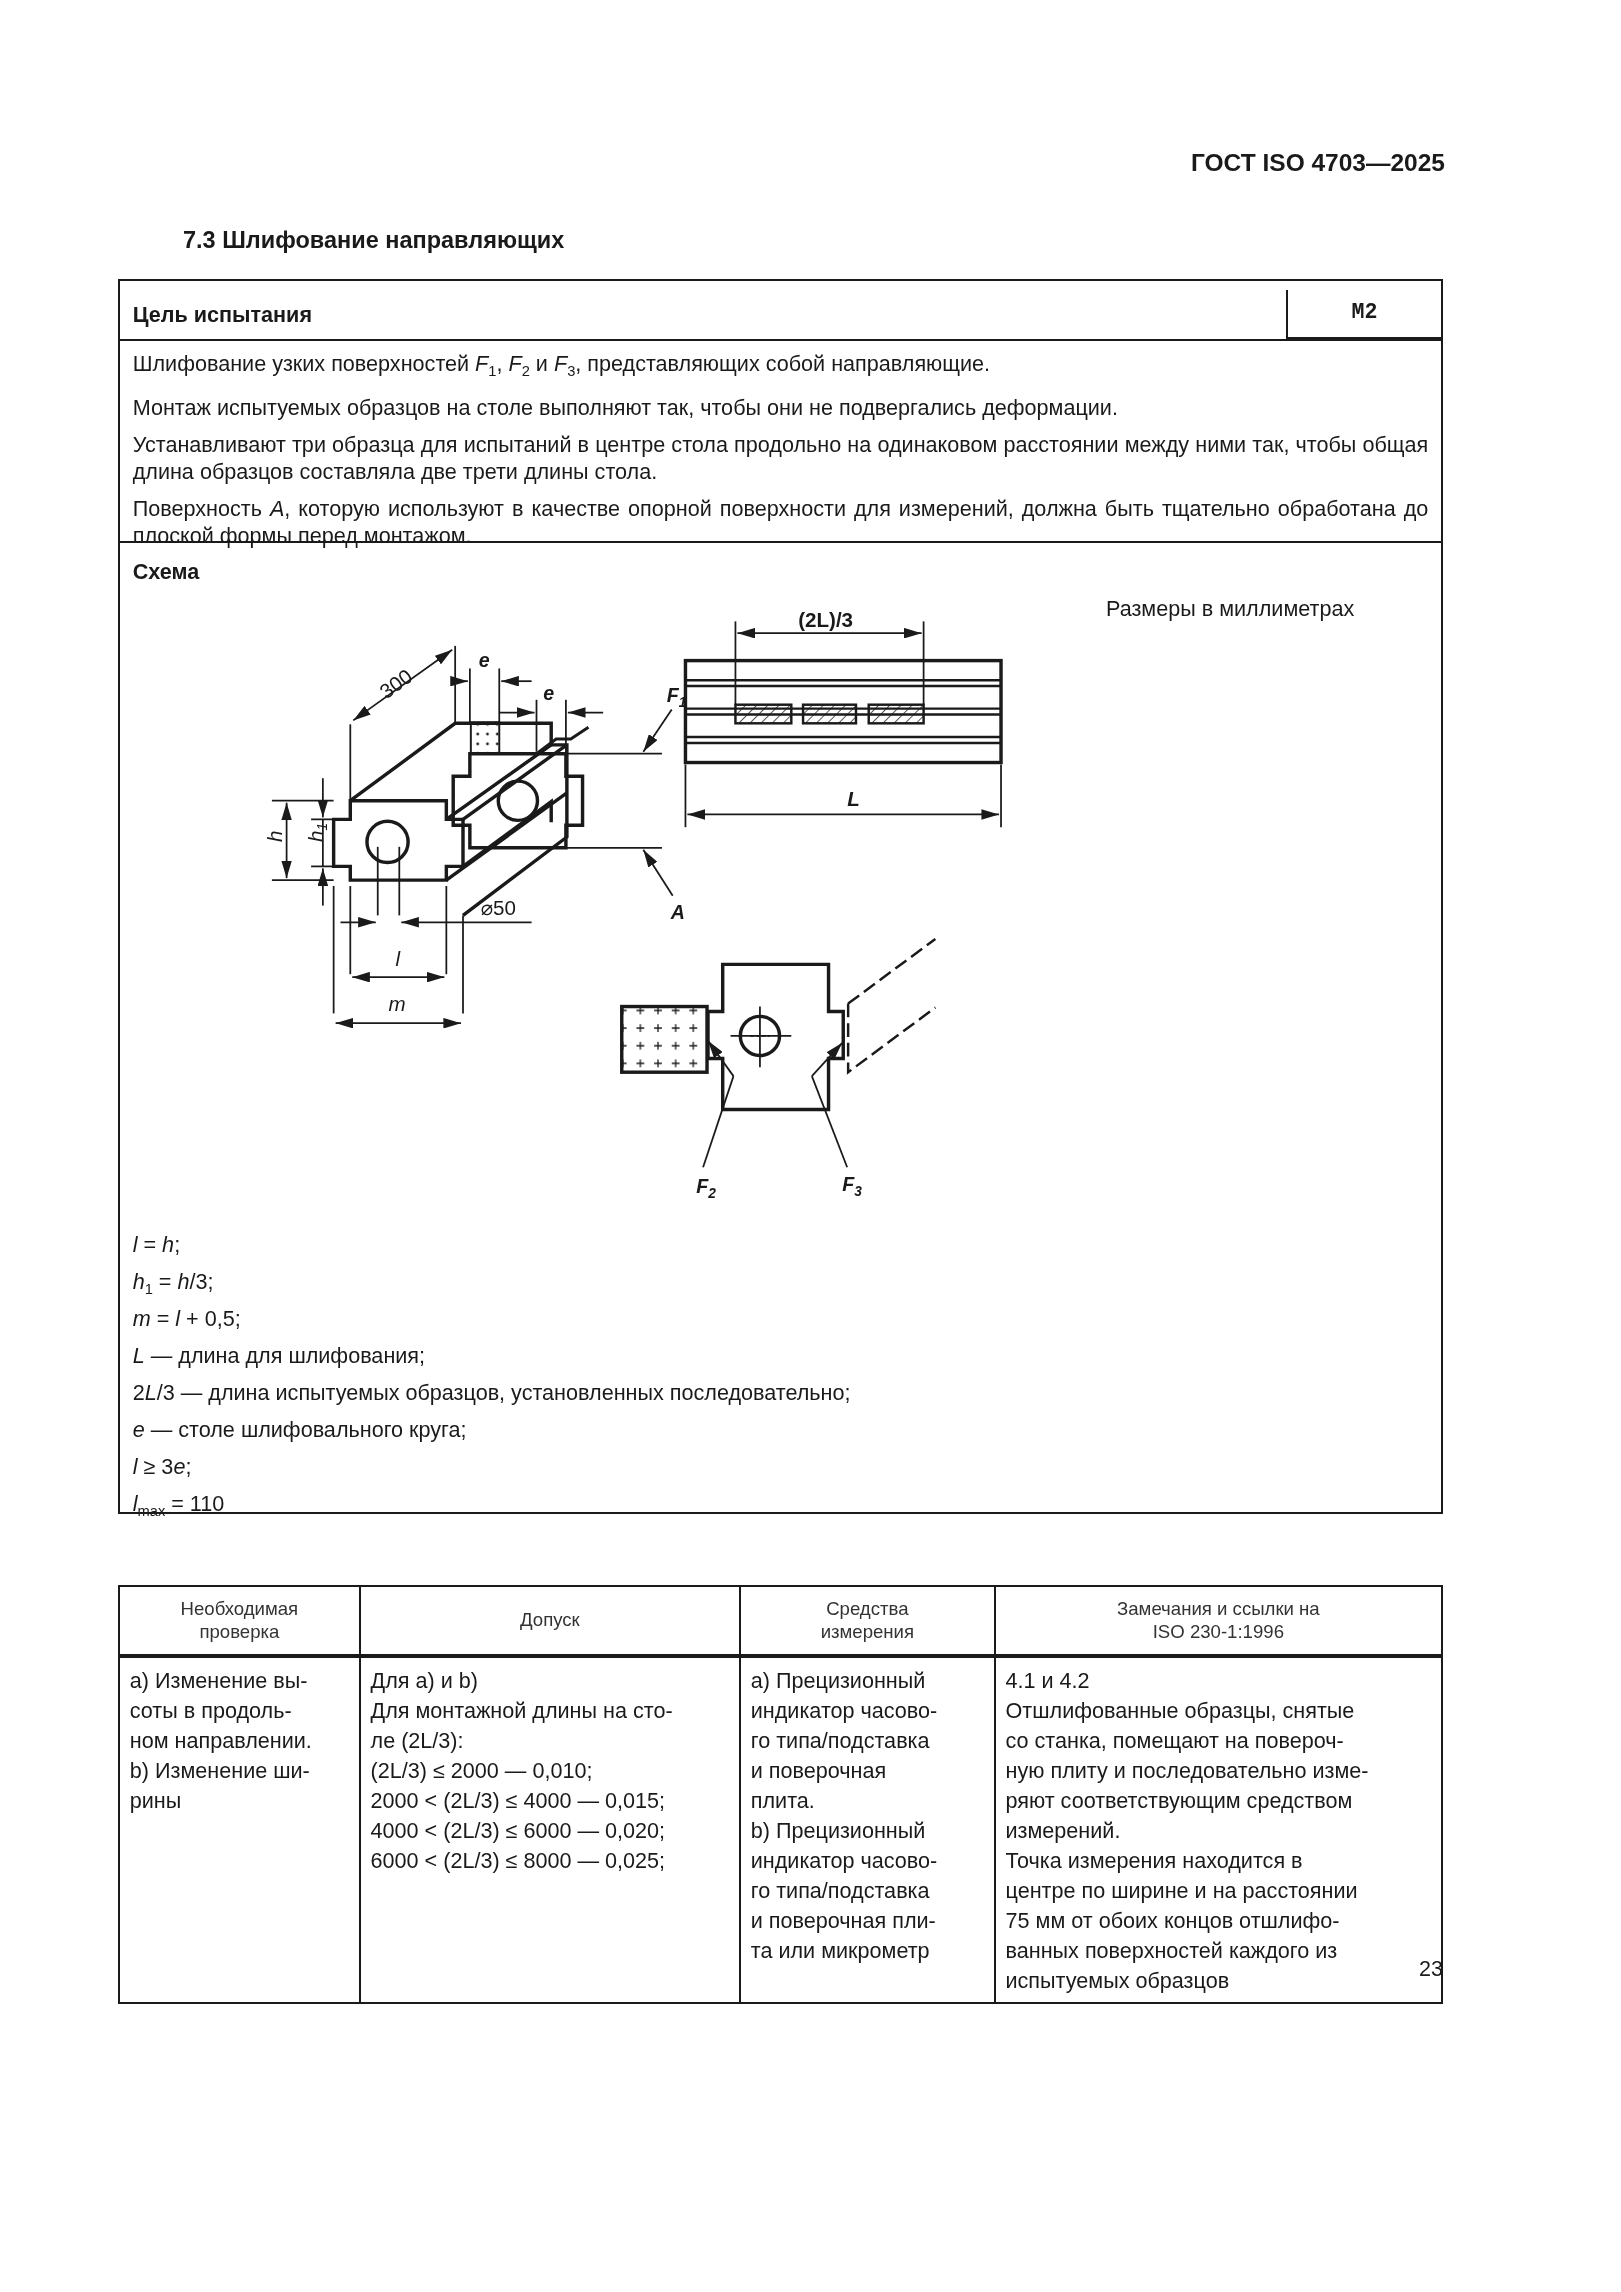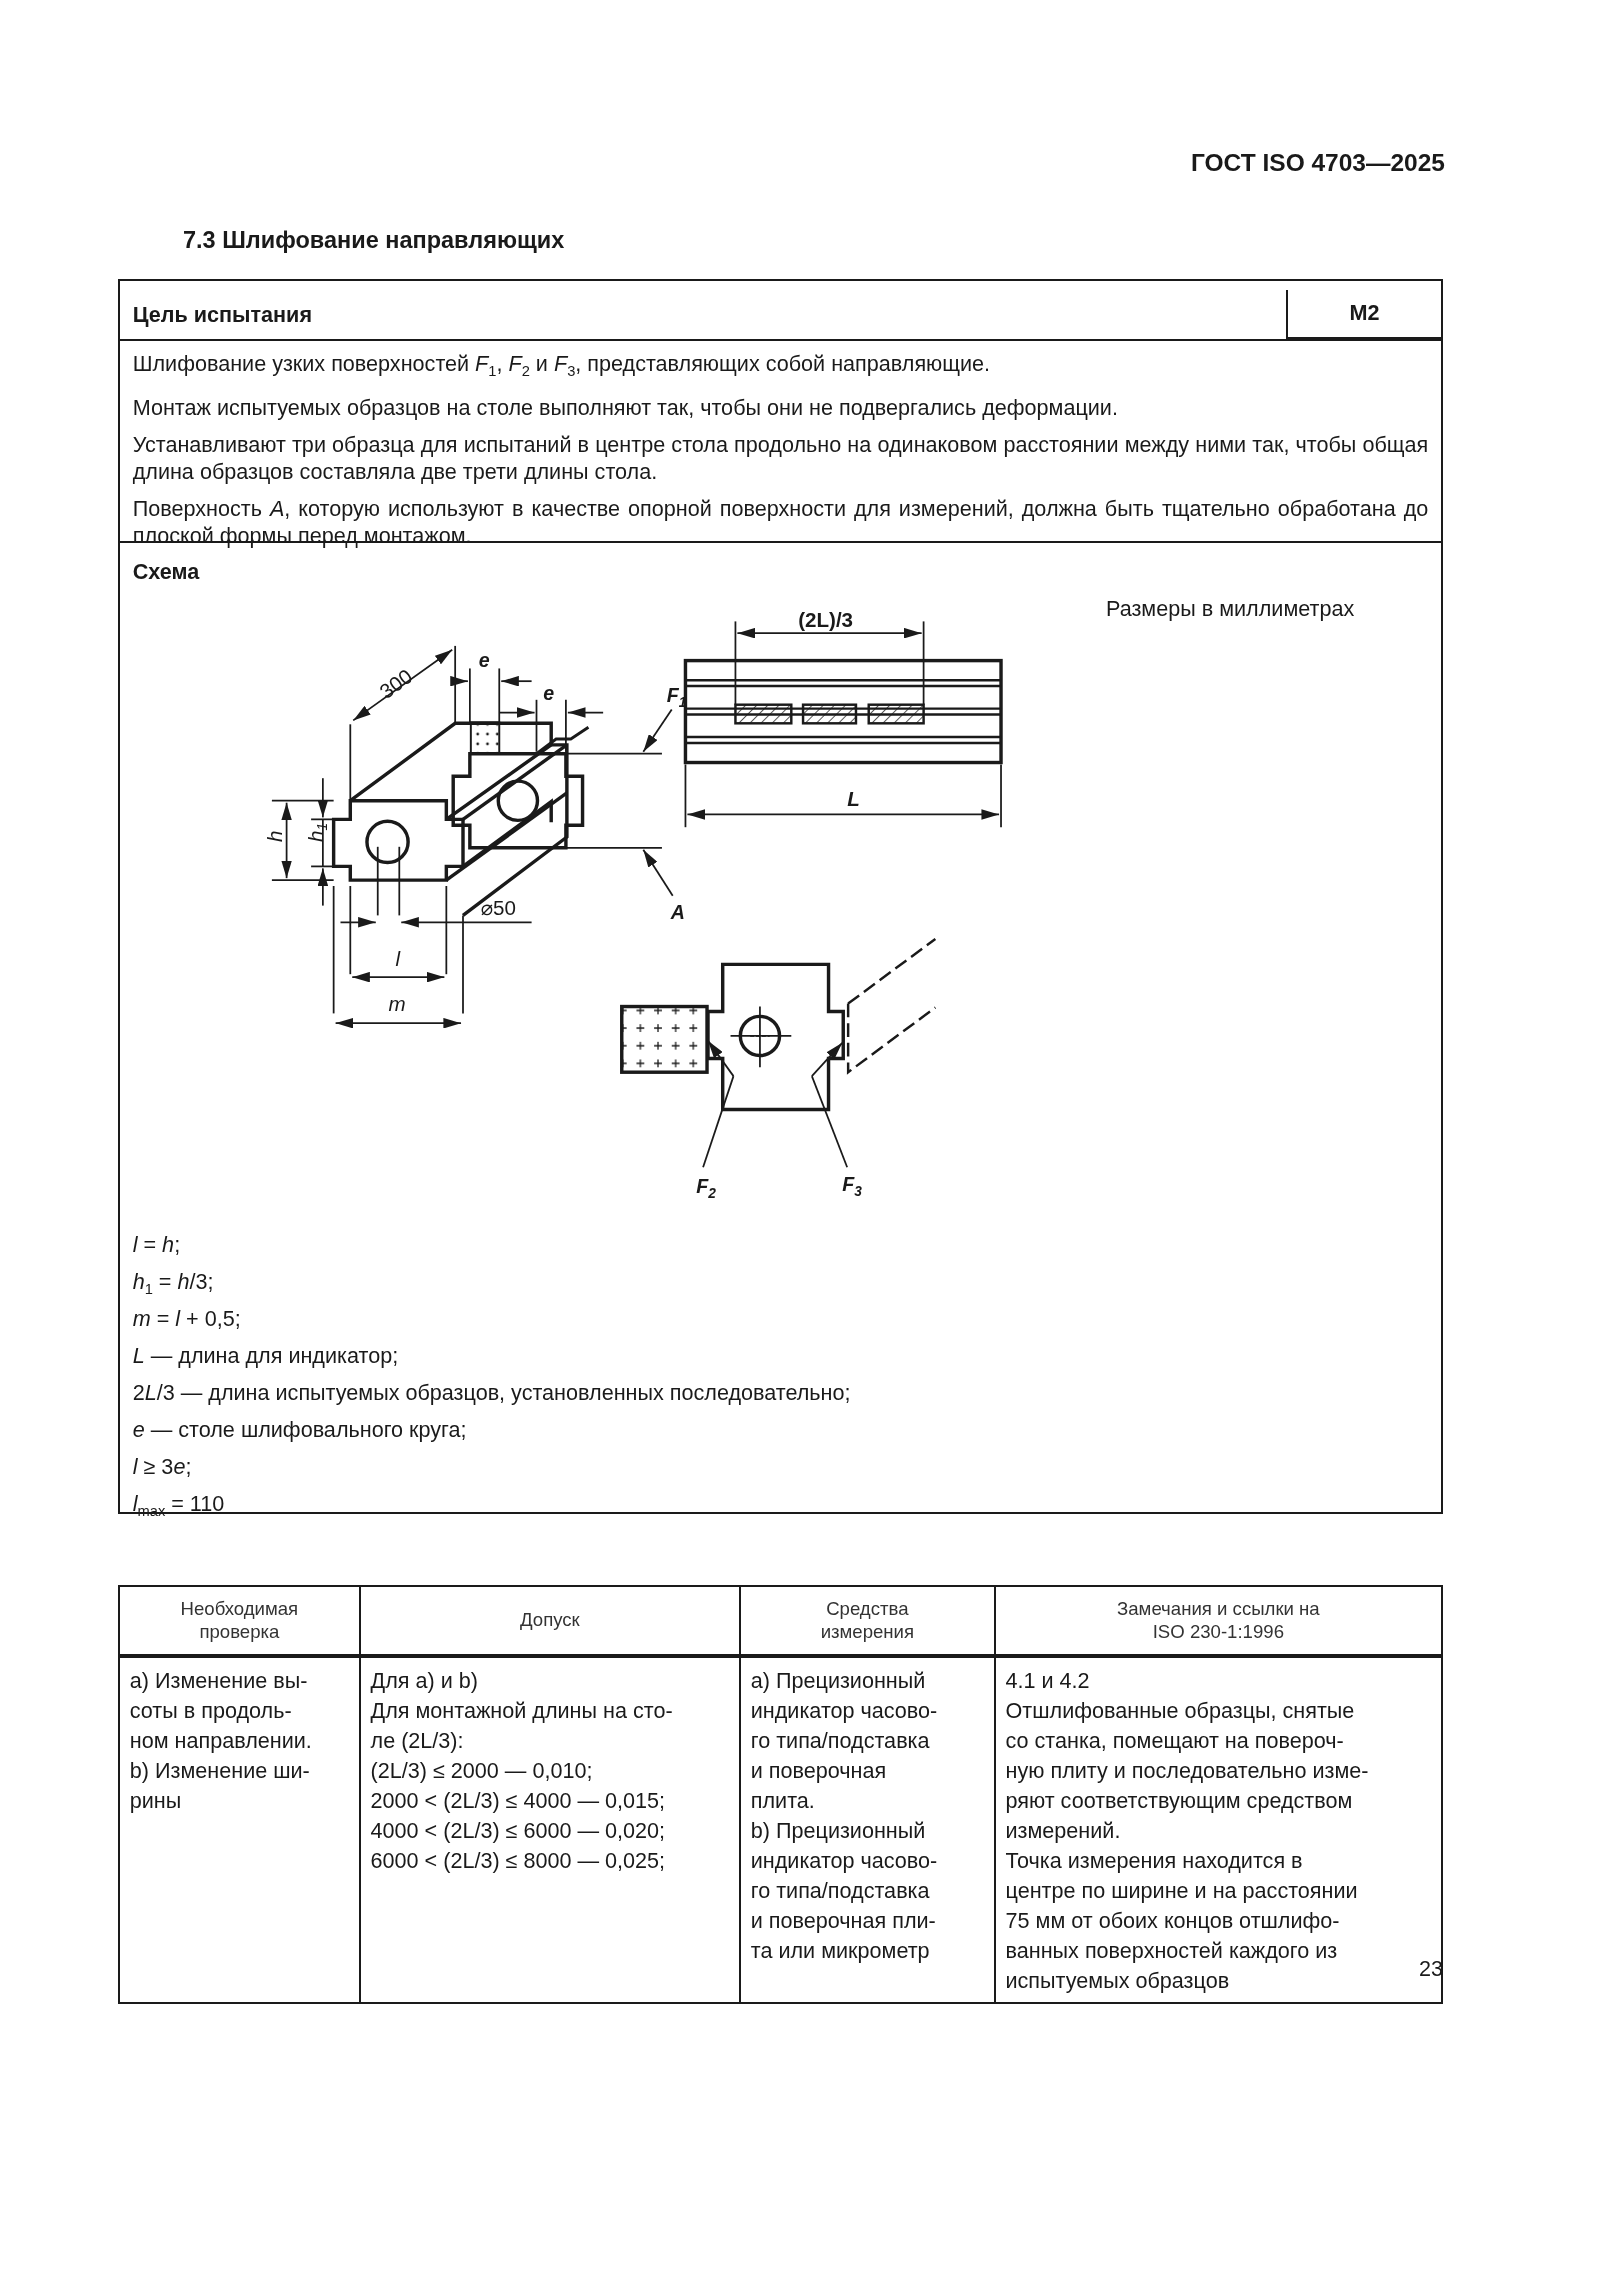--- a/index.html
+++ b/index.html
@@ -2,21 +2,21 @@
 <html><head>
 <meta charset="utf-8">
 <style>
   html,body{margin:0;padding:0;background:#fff;}
   body{width:1621px;height:2293px;position:relative;font-family:"Liberation Sans",sans-serif;color:#1a1a1a;overflow:hidden;}
   .doc-code{position:absolute;top:149px;right:176px;font-weight:bold;font-size:24.5px;}
   .section-title{position:absolute;top:227px;left:183px;font-weight:bold;font-size:23.5px;}
   .frame{position:absolute;left:118px;top:279px;width:1325px;height:1235px;border:2px solid #1a1a1a;box-sizing:border-box;}
   .hdr-row{height:49px;border-bottom:2px solid #1a1a1a;position:relative;margin-top:9px;}
   .hdr-row .lbl{position:absolute;left:12.7px;top:11.8px;font-weight:bold;font-size:21.6px;}
-  .hdr-row .code{position:absolute;right:0;top:0;width:155px;height:49px;border-left:2px solid #1a1a1a;border-bottom:2.9px solid #1a1a1a;box-sizing:border-box;text-align:center;line-height:45px;font-weight:bold;font-size:21.6px;}
+  .hdr-row .code{position:absolute;right:0;top:0;width:155px;height:49px;border-left:2px solid #1a1a1a;border-bottom:2.9px solid #1a1a1a;box-sizing:border-box;text-align:center;line-height:45px;font-weight:bold;font-size:21.6px;font-family:Liberation Mono, monospace;}
   .purpose{padding:9.8px 12.7px 5.9px 12.7px;border-bottom:2px solid #1a1a1a;height:202px;box-sizing:border-box;}
   .purpose p{margin:0 0 10.8px 0;font-size:21.6px;line-height:26.5px;text-align:justify;}
   .scheme{position:relative;height:980px;}
   .scheme .lbl{position:absolute;left:12.7px;top:15.7px;font-weight:bold;font-size:21.6px;}
   .scheme .units{position:absolute;left:986px;top:53px;font-size:21.6px;}
   .scheme svg{position:absolute;left:0;top:0;}
   .legend{position:absolute;left:12.7px;top:667px;font-size:21.6px;line-height:37px;margin-top:16px;}
   .legend div{height:37px;}
   i{font-style:italic;}
   sub{font-size:14.7px;vertical-align:-4.9px;}
@@ -175,21 +175,21 @@
       <g fill="#1a1a1a" stroke="none" font-size="20" font-style="italic" font-weight="bold">
         <text x="588" y="663"><tspan>F</tspan><tspan font-size="14" dy="5">2</tspan></text>
         <text x="737" y="661"><tspan>F</tspan><tspan font-size="14" dy="5">3</tspan></text>
       </g>
     </svg>
 
     <div class="legend">
       <div><i>l</i><span> = </span><i>h</i><span>;</span></div>
       <div><i>h</i><sub>1</sub><span> = </span><i>h</i><span>/3;</span></div>
       <div><i>m</i><span> = </span><i>l</i><span> + 0,5;</span></div>
-      <div><i>L</i><span> — длина для индикатор;</span></div>
+      <div><i>L</i><span> — длина для шлифования;</span></div>
       <div><span>2</span><i>L</i><span>/3 — длина испытуемых образцов, установленных последовательно;</span></div>
       <div><i>e</i><span> — столе шлифовального круга;</span></div>
       <div><i>l</i><span> ≥ 3</span><i>e</i><span>;</span></div>
       <div><i>l</i><sub>max</sub><span> = 110</span></div>
     </div>
   </div>
 </div>
 
 <table class="tbl">
   <colgroup>

